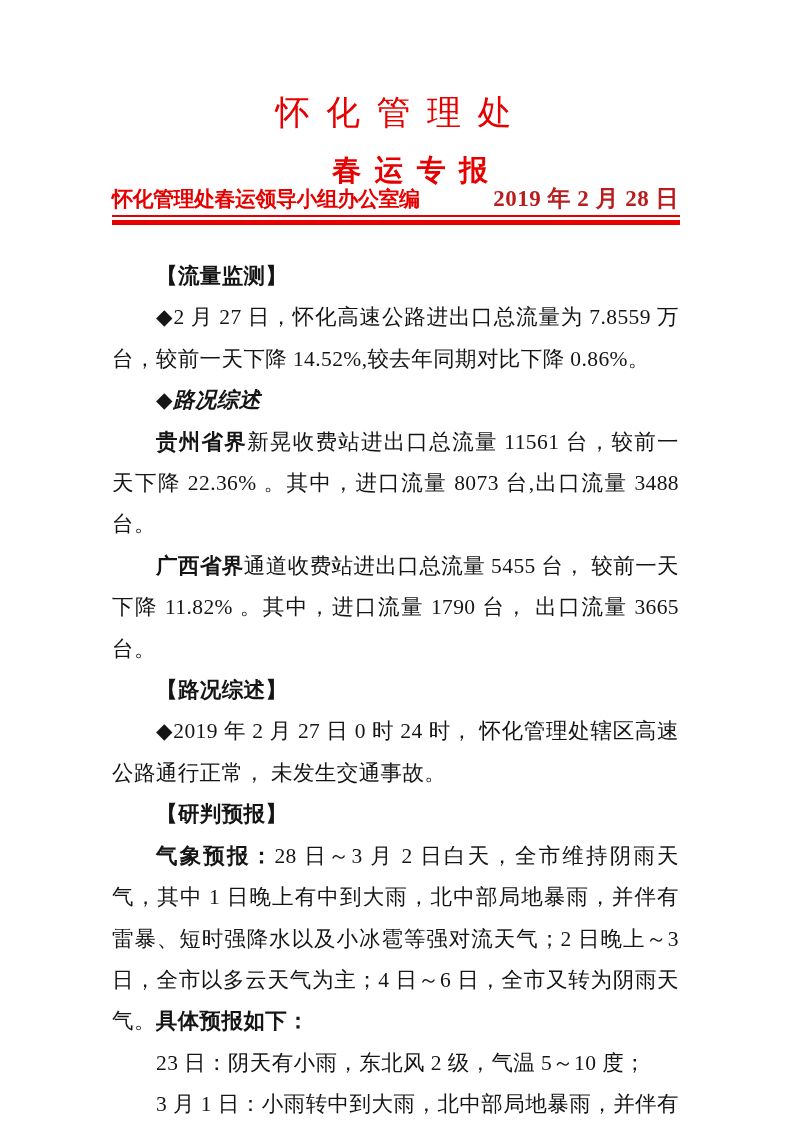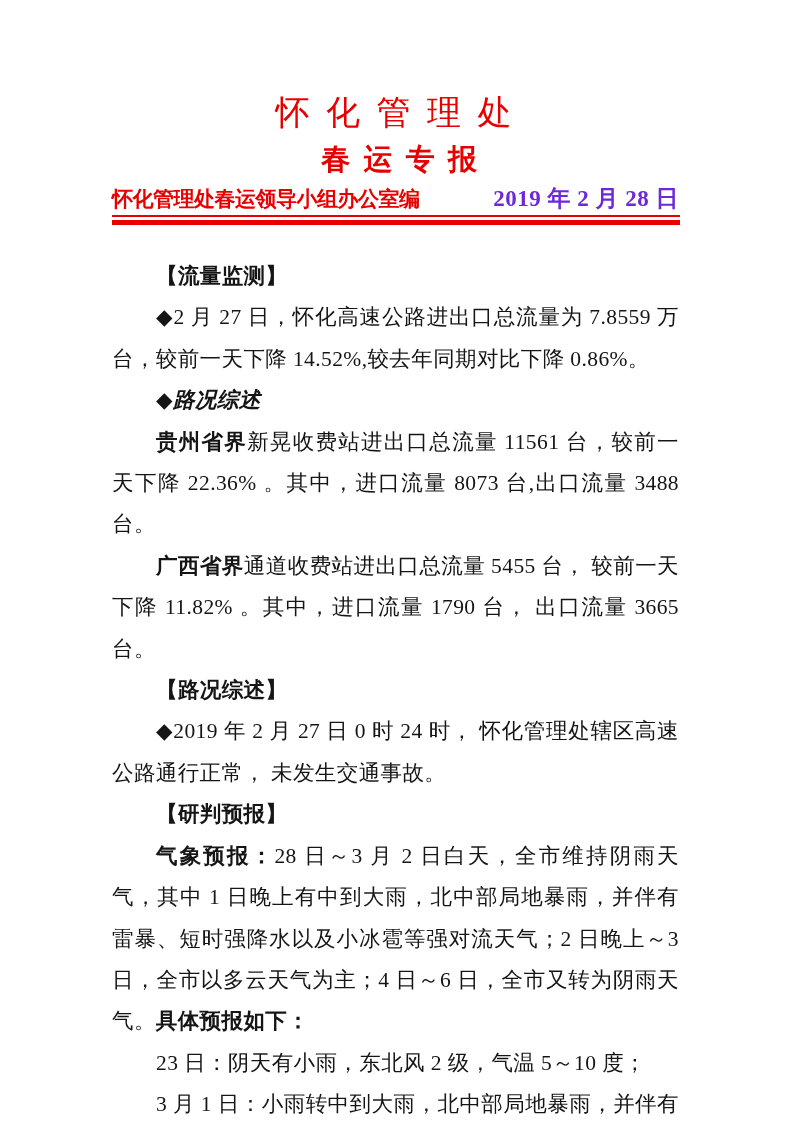--- a/index.html
+++ b/index.html
@@ -27,21 +27,21 @@
     font-weight: 400;
     letter-spacing: 4px;
     line-height: 42px;
     white-space: nowrap;
   }
   .report-title {
     position: absolute;
     left: 112px;
     width: 567px;
     top: 136px;
-    margin: 5px;
+    margin: 16px;
     text-align: center;
     color: var(--accent);
     font-size: 29px;
     font-weight: 700;
     letter-spacing: 3px;
     line-height: 36px;
     white-space: nowrap;
   }
   .masthead {
     position: absolute;
@@ -53,21 +53,21 @@
     align-items: baseline;
   }
   .publisher {
     color: var(--accent);
     font-weight: 700;
     font-size: 21px;
     letter-spacing: -0.5px;
     white-space: nowrap;
   }
   .issue-date {
-    color: #6d28d9;
+    color: #b91c1c;
     font-size: 23px;
     font-weight: 700;
     letter-spacing: 0.5px;
     white-space: nowrap;
   }
   .header-rule {
     position: absolute;
     left: 112px;
     width: 568px;
     top: 215px;

